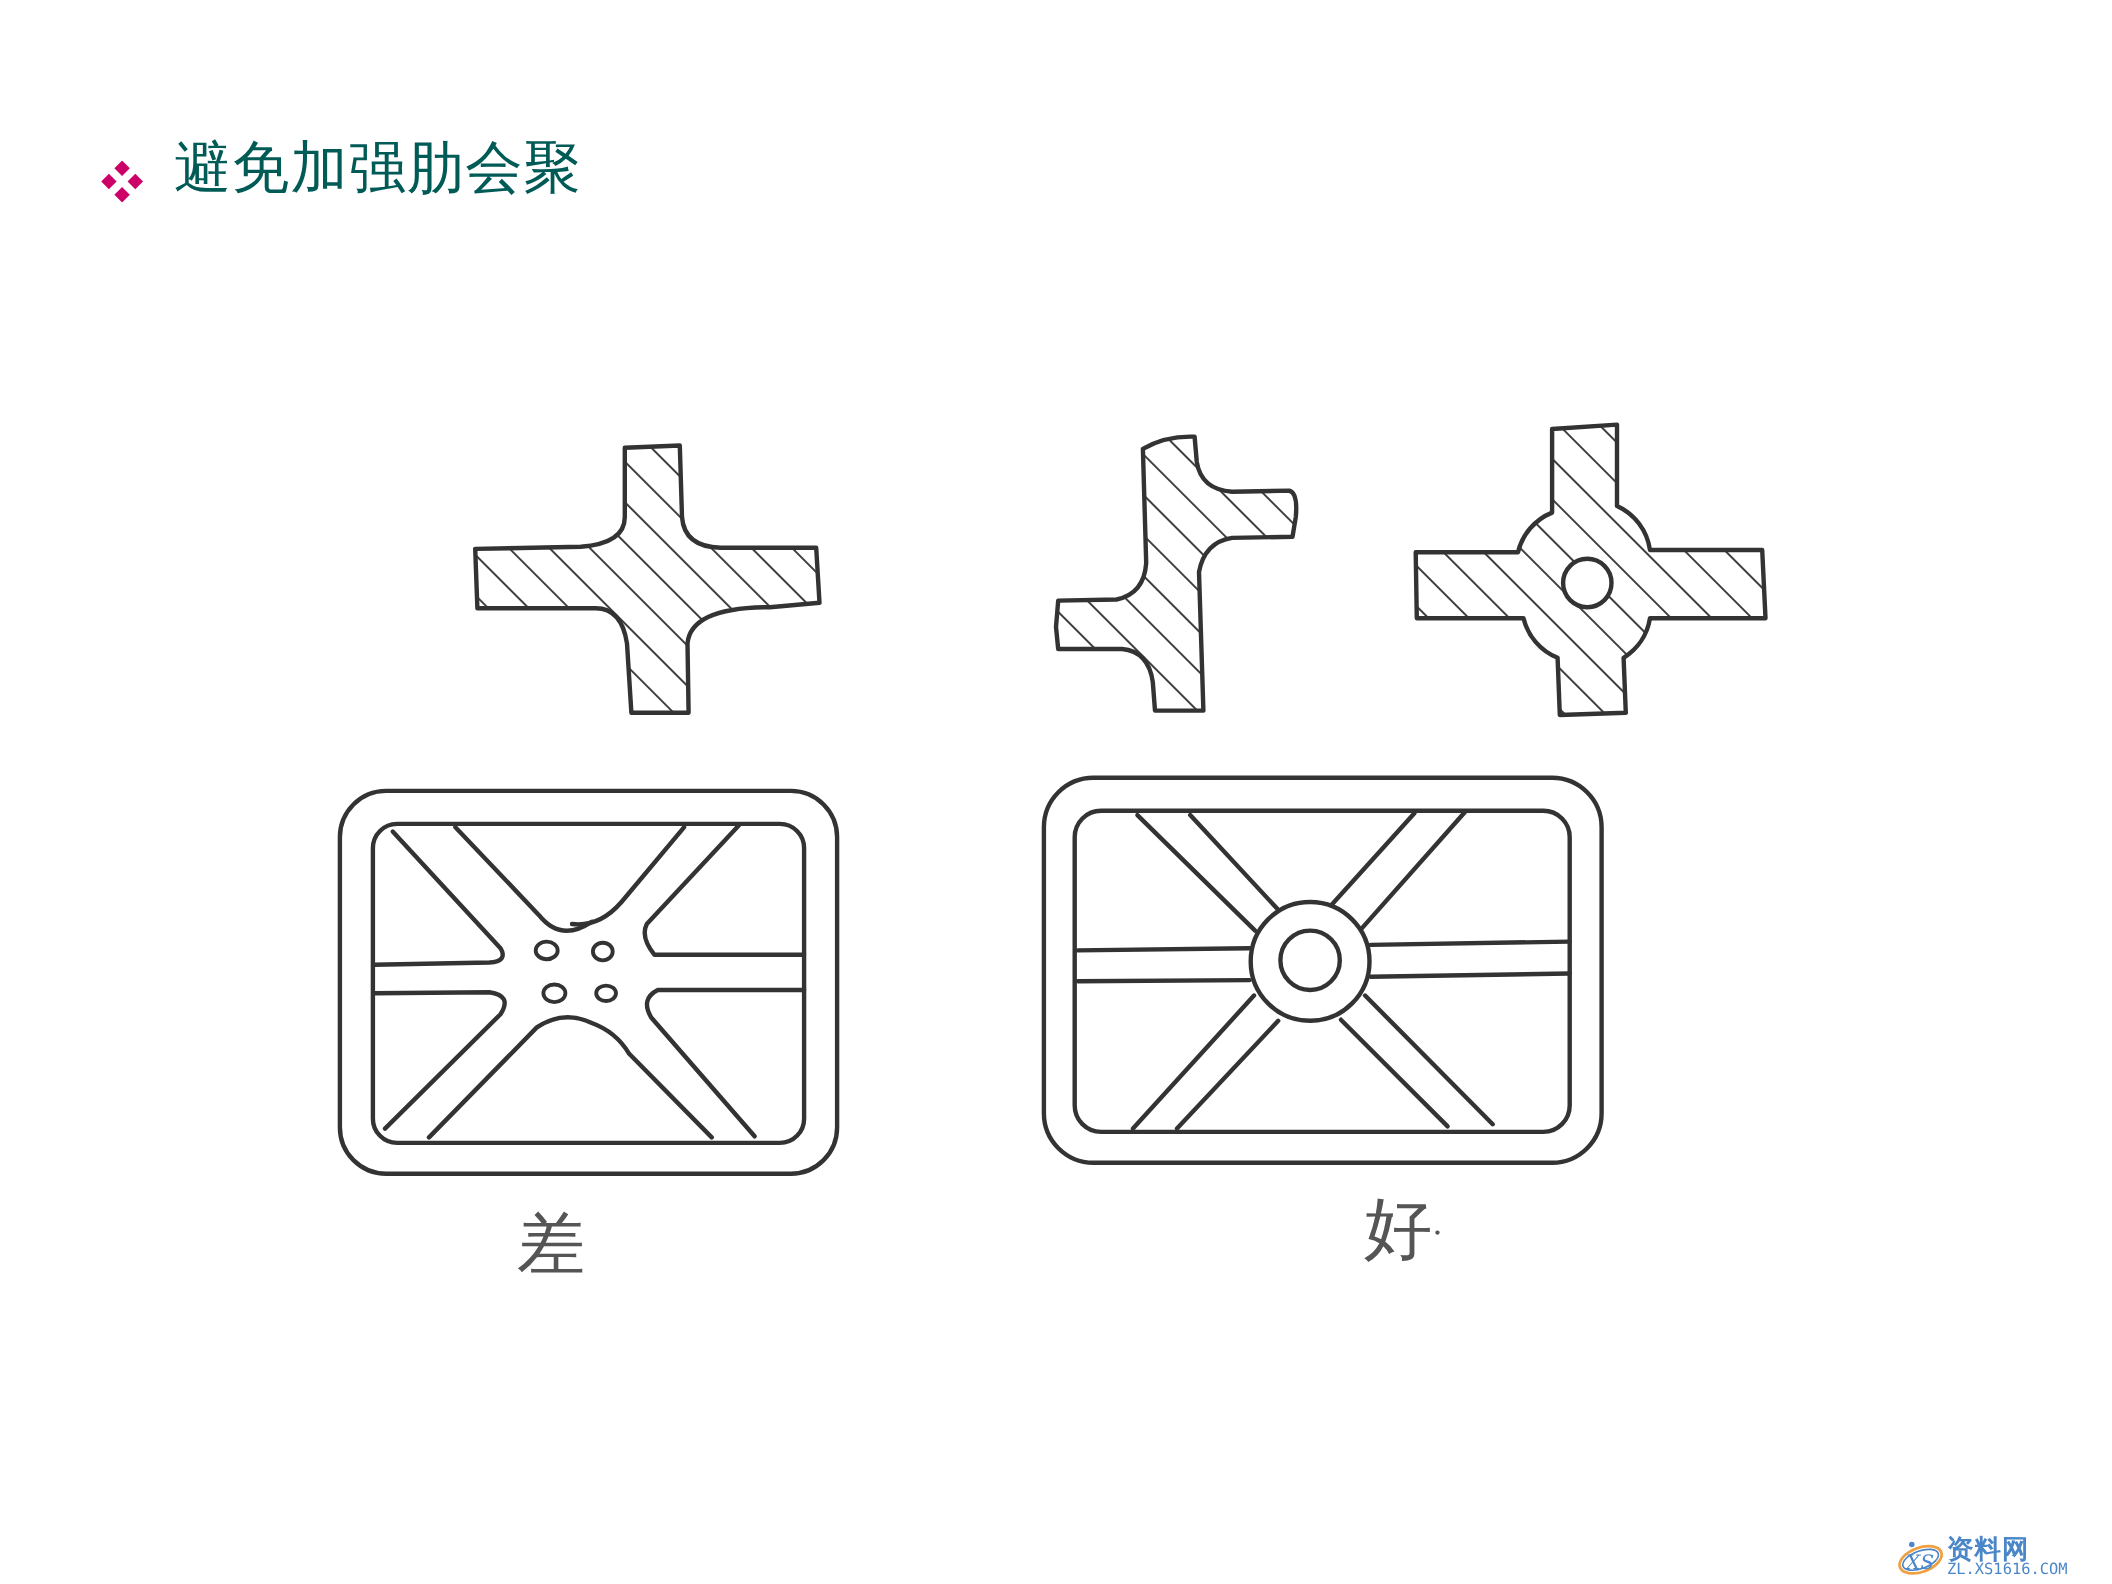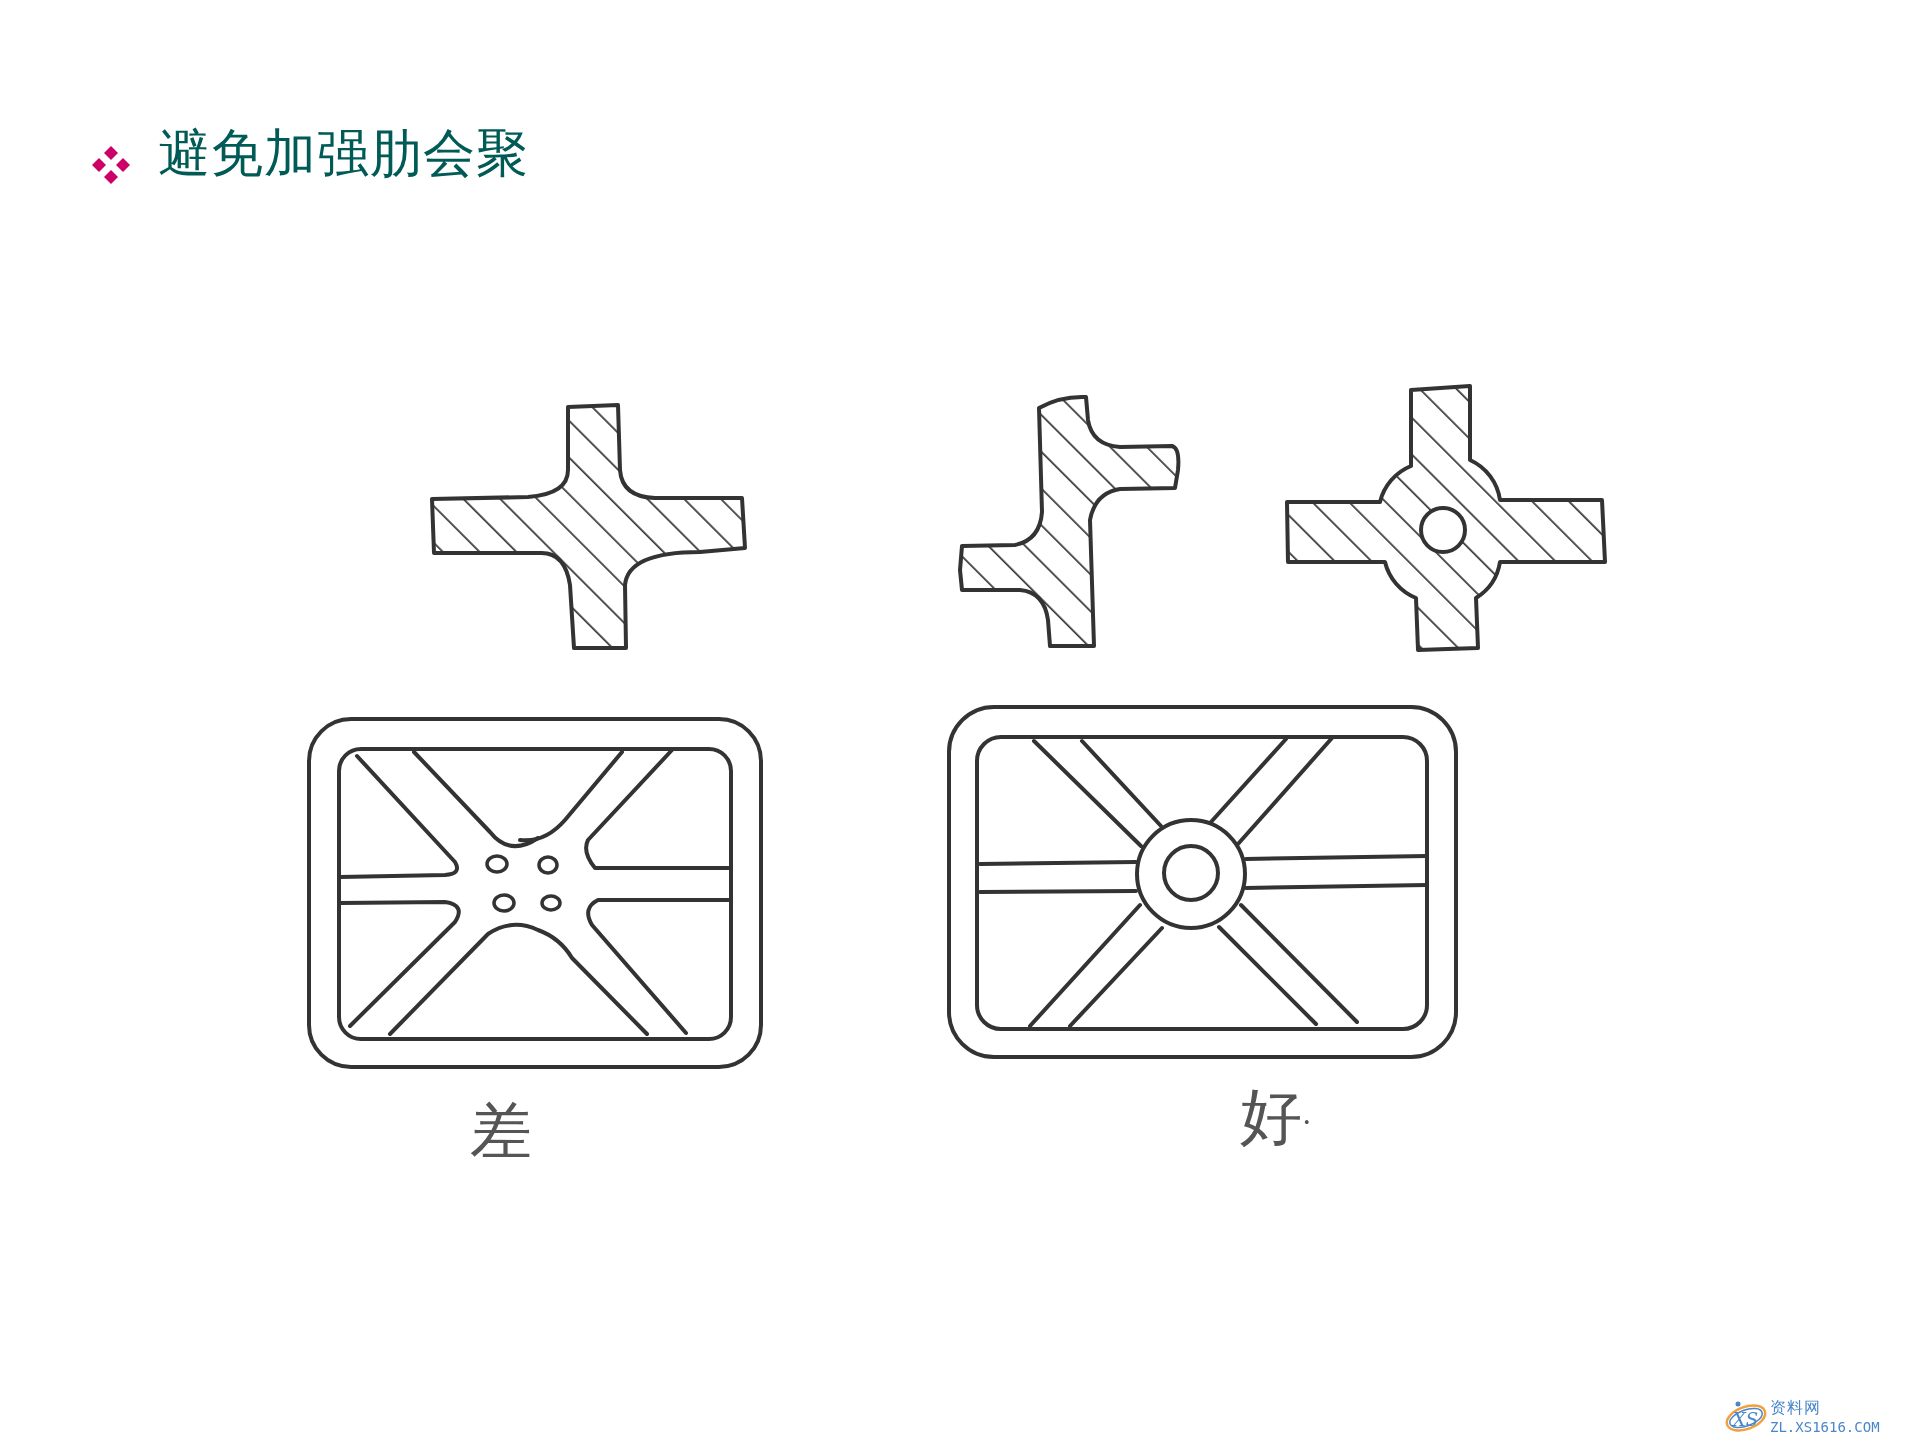--- a/index.html
+++ b/index.html
@@ -64,23 +64,23 @@
       position: absolute;
       left: 0;
       top: 2px;
       width: 44px;
       height: 40px;
     }
     .wm-name {
       position: absolute;
       left: 46px;
       top: 0px;
-      font-size: 16px;
+      font-size: 24px;
       line-height: 28px;
-      font-weight: normal;
+      font-weight: bold;
       color: #4a86c8;
       letter-spacing: 1px;
       white-space: nowrap;
     }
     .wm-url {
       position: absolute;
       left: 46px;
       top: 28px;
       font-family: "DejaVu Sans Mono", monospace;
       font-size: 14px;

